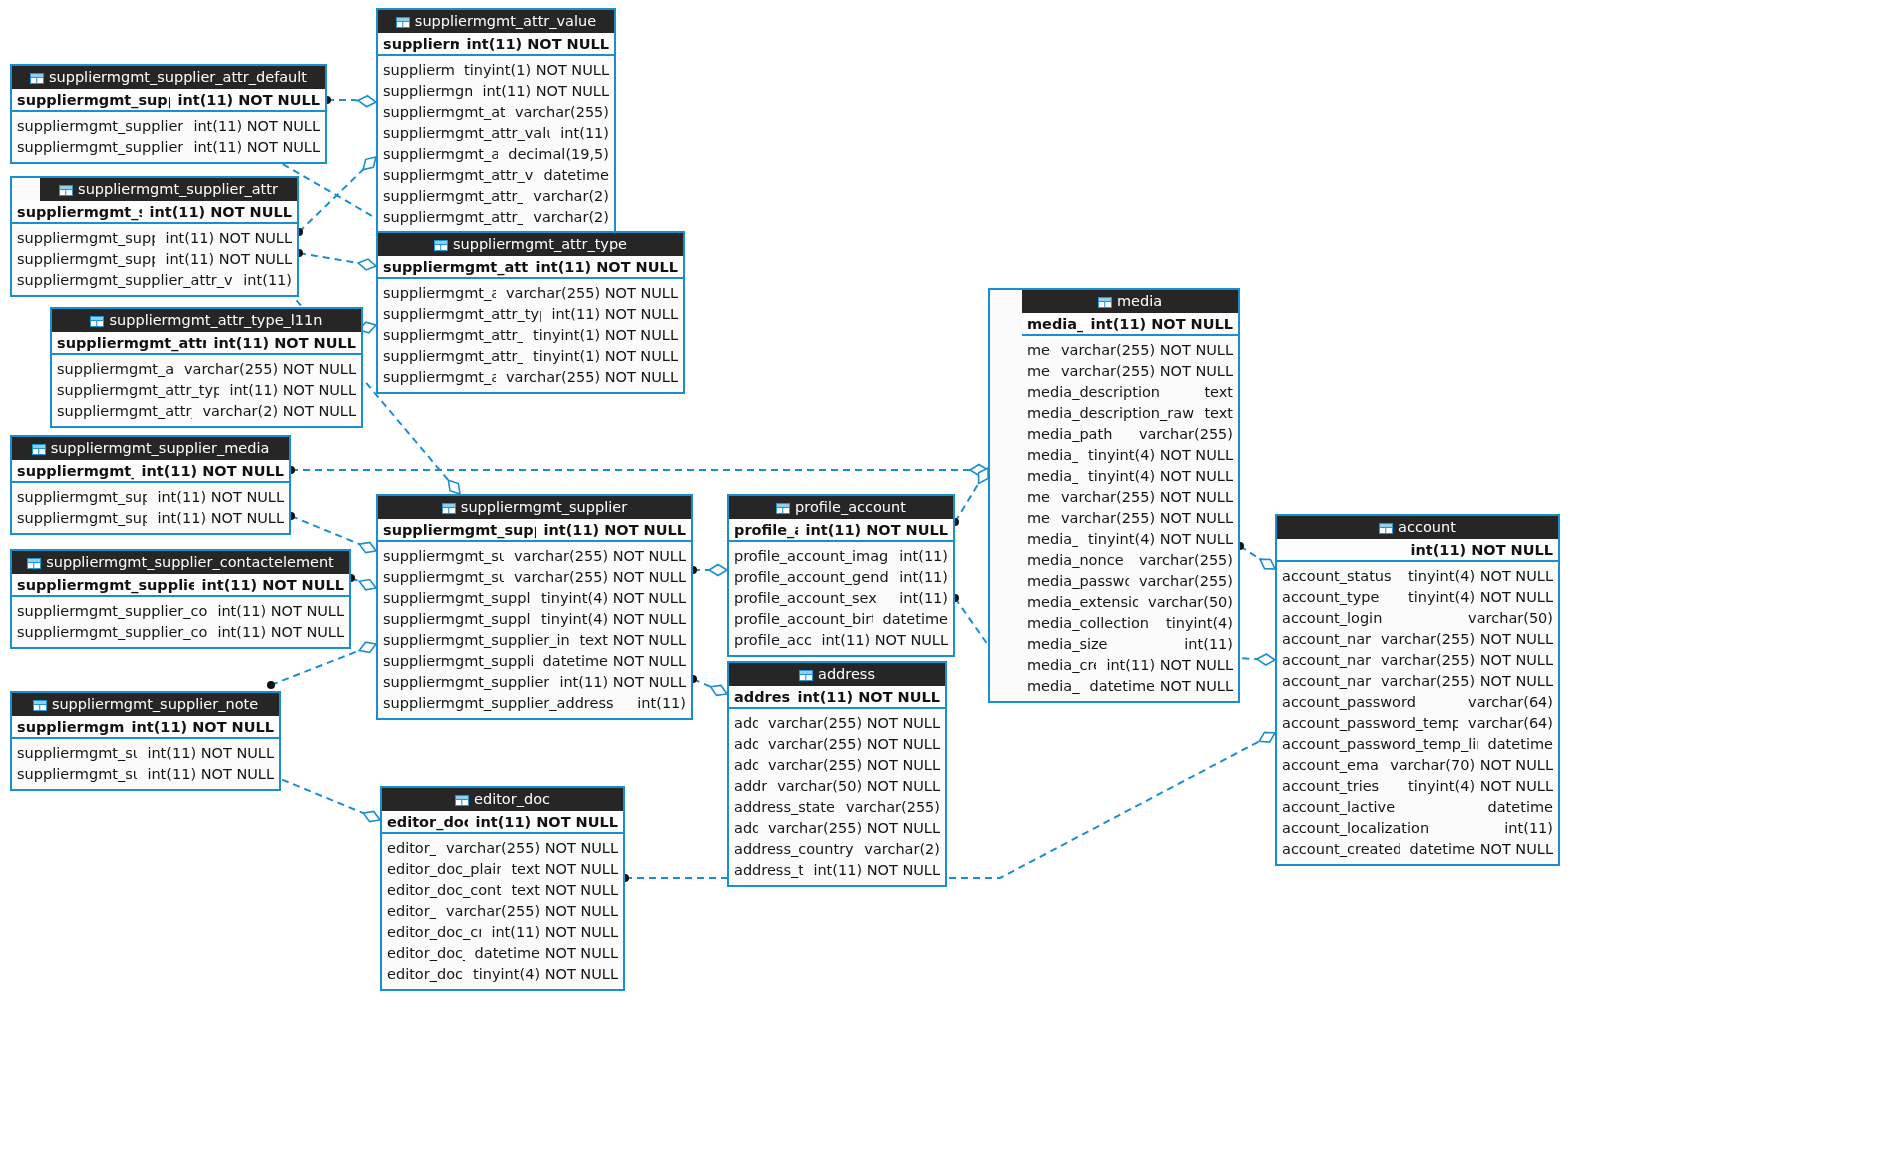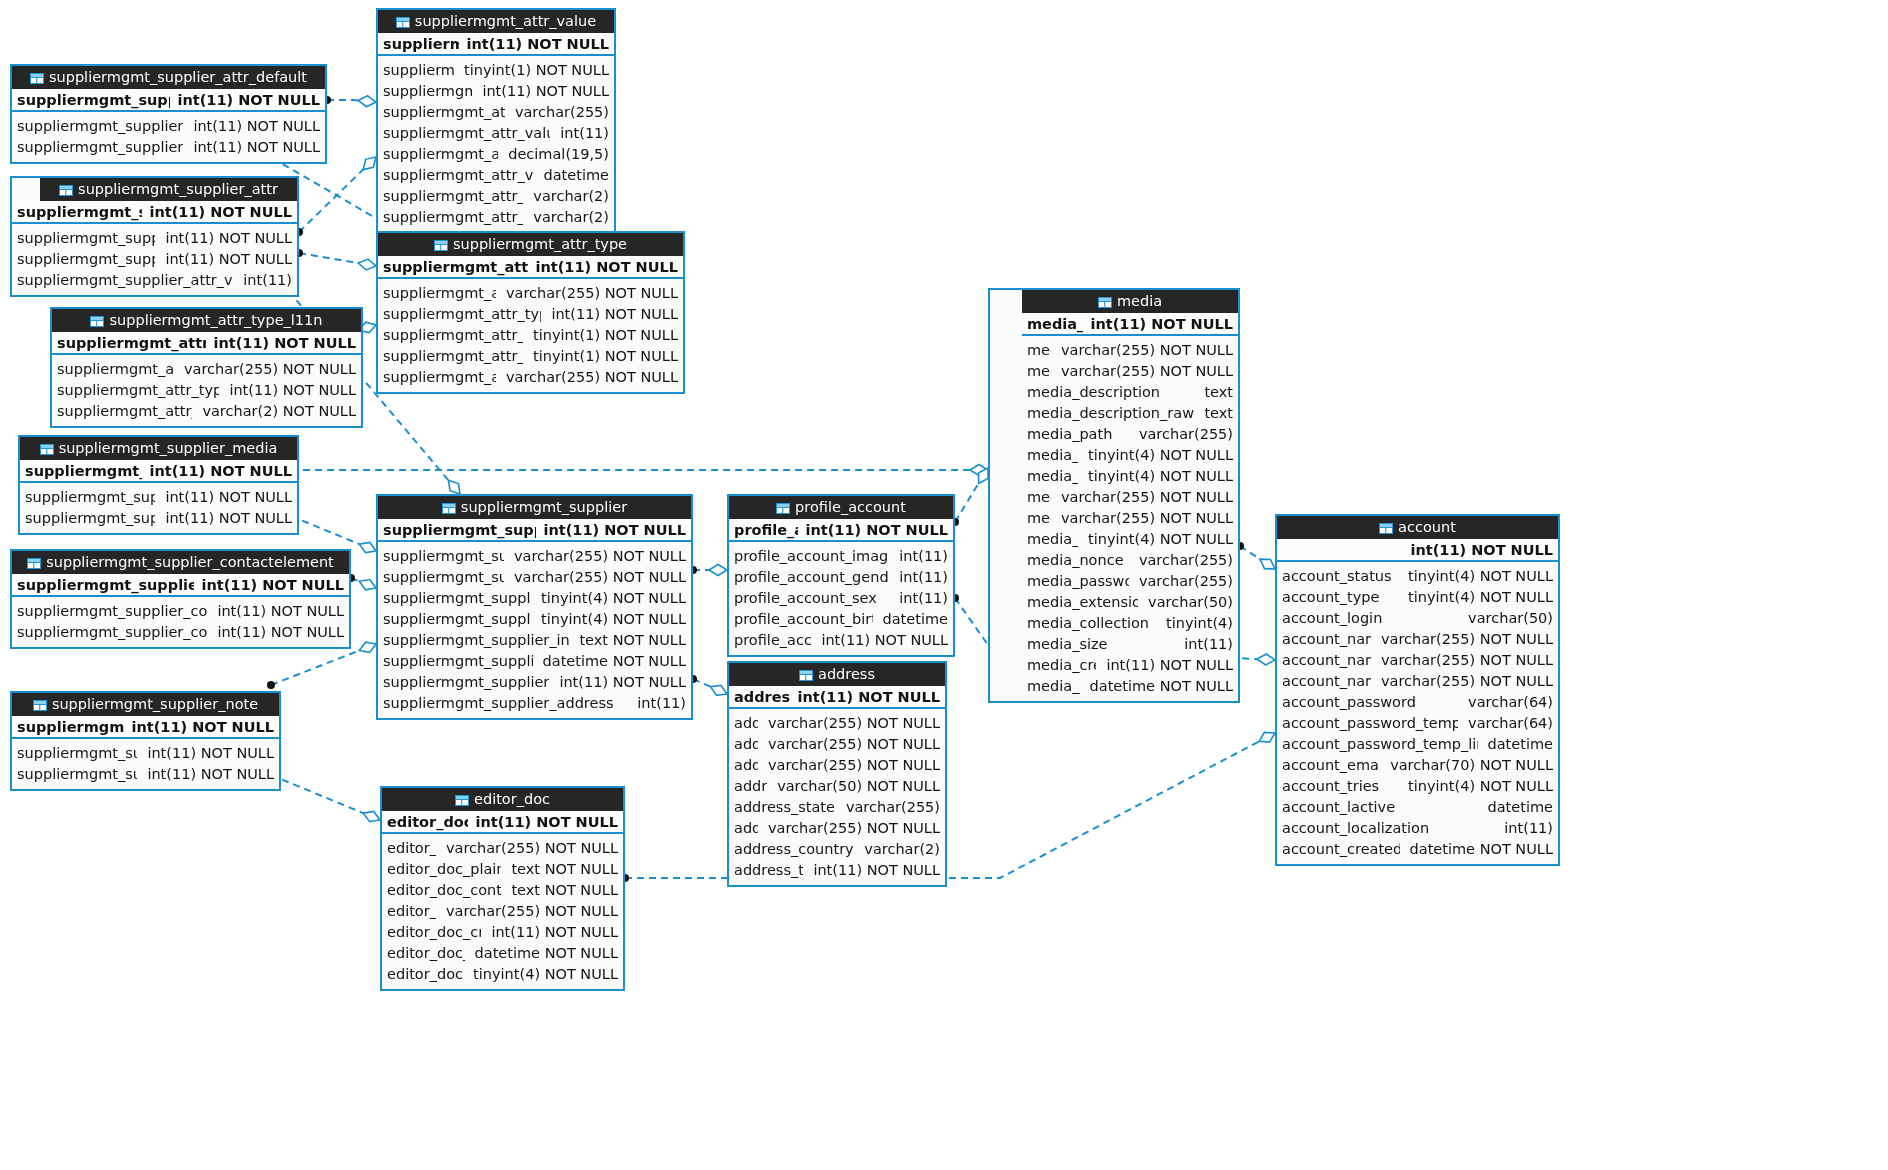--- a/index.html
+++ b/index.html
@@ -400,21 +400,21 @@
           <div class="field-row">
             <span class="fname">media_created_by</span>
             <span class="ftype">int(11) NOT NULL</span>
           </div>
           <div class="field-row">
             <span class="fname">media_created_at</span>
             <span class="ftype">datetime NOT NULL</span>
           </div>
         </div>
       </div>
-      <div class="entity" style="left: 10px; top: 435px; width: 281px; border-color: rgb(26, 143, 208); background: rgb(251, 251, 251); margin-left: 8px;">
+      <div class="entity" style="left: 10px; top: 435px; width: 281px; border-color: rgb(26, 143, 208); background: rgb(251, 251, 251);">
         <div class="ent-header" style="background: rgb(38, 38, 38); color: rgb(255, 255, 255);"><span class="tbl-icon"><svg width="14" height="11" viewBox="0 0 14 11">
               <rect x="0" y="0" width="14" height="11" fill="#2196d6"></rect>
               <rect x="1" y="1" width="12" height="3" fill="#8ed0ef"></rect>
               <rect x="1" y="5" width="5.2" height="5" fill="#ffffff"></rect>
               <rect x="7.3" y="5" width="5.7" height="5" fill="#ffffff"></rect>
             </svg></span><span>suppliermgmt_supplier_media</span></div>
         <div class="pk-row" style="border-bottom-color: rgb(26, 143, 208);">
           <span class="fname">suppliermgmt_supplier_media_id</span>
           <span class="ftype">int(11) NOT NULL</span>
         </div>

